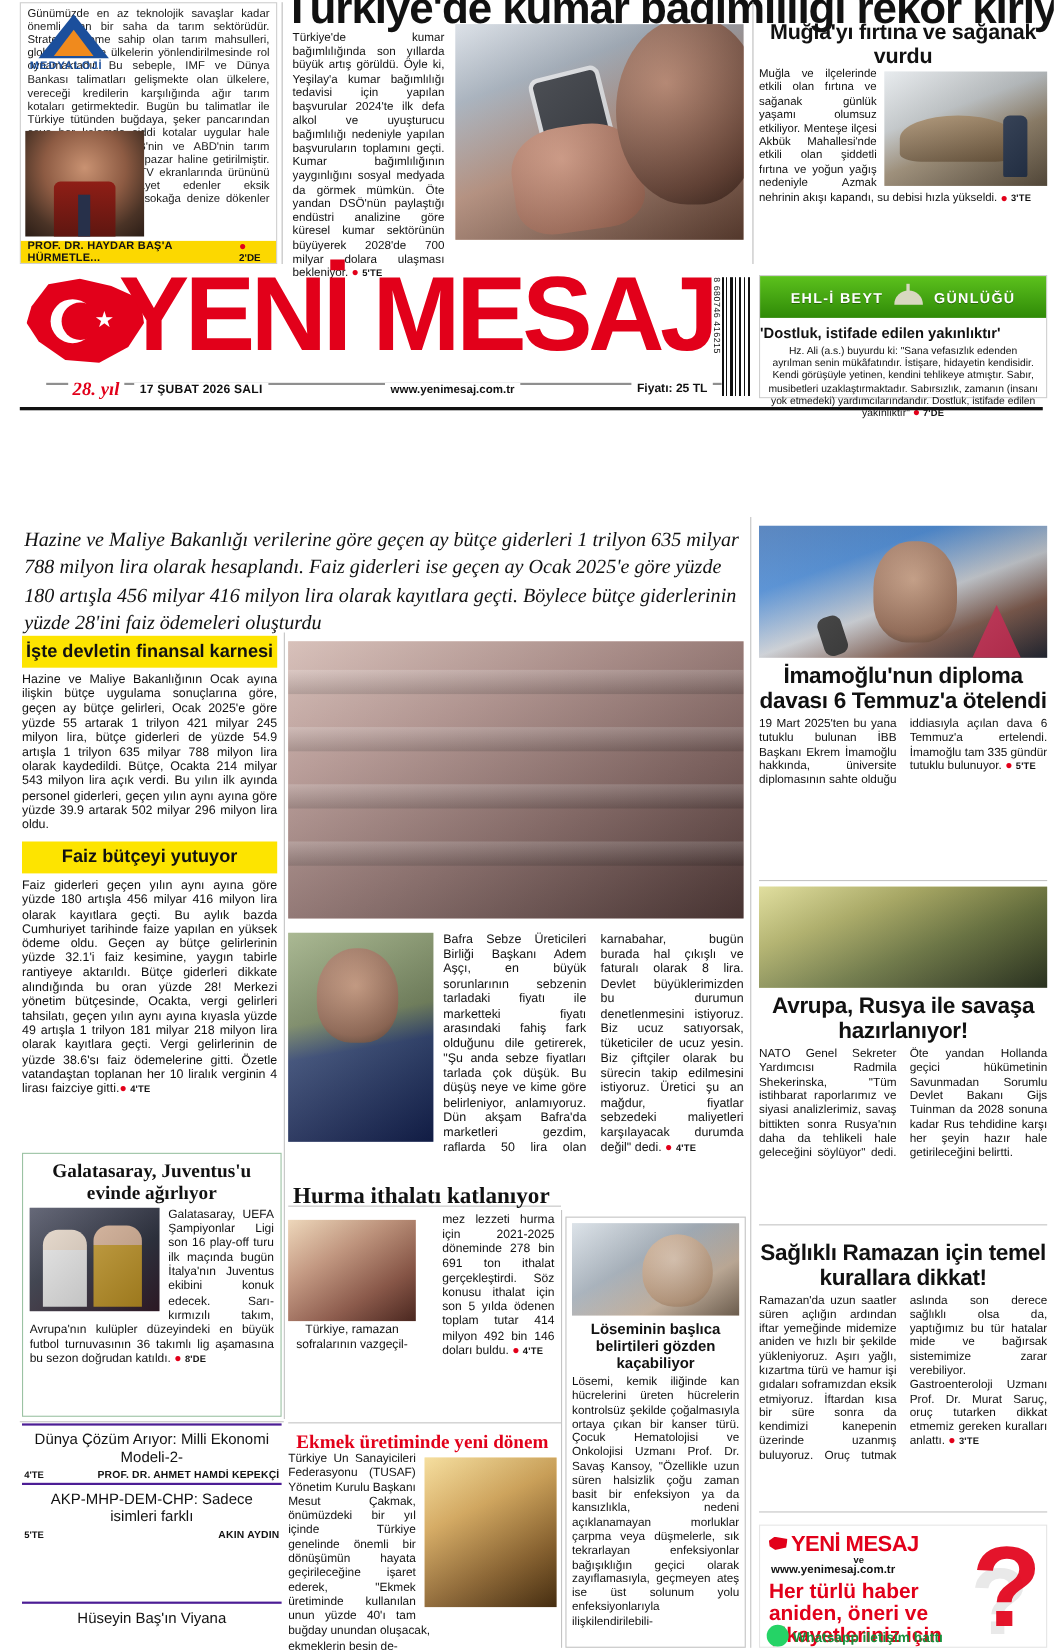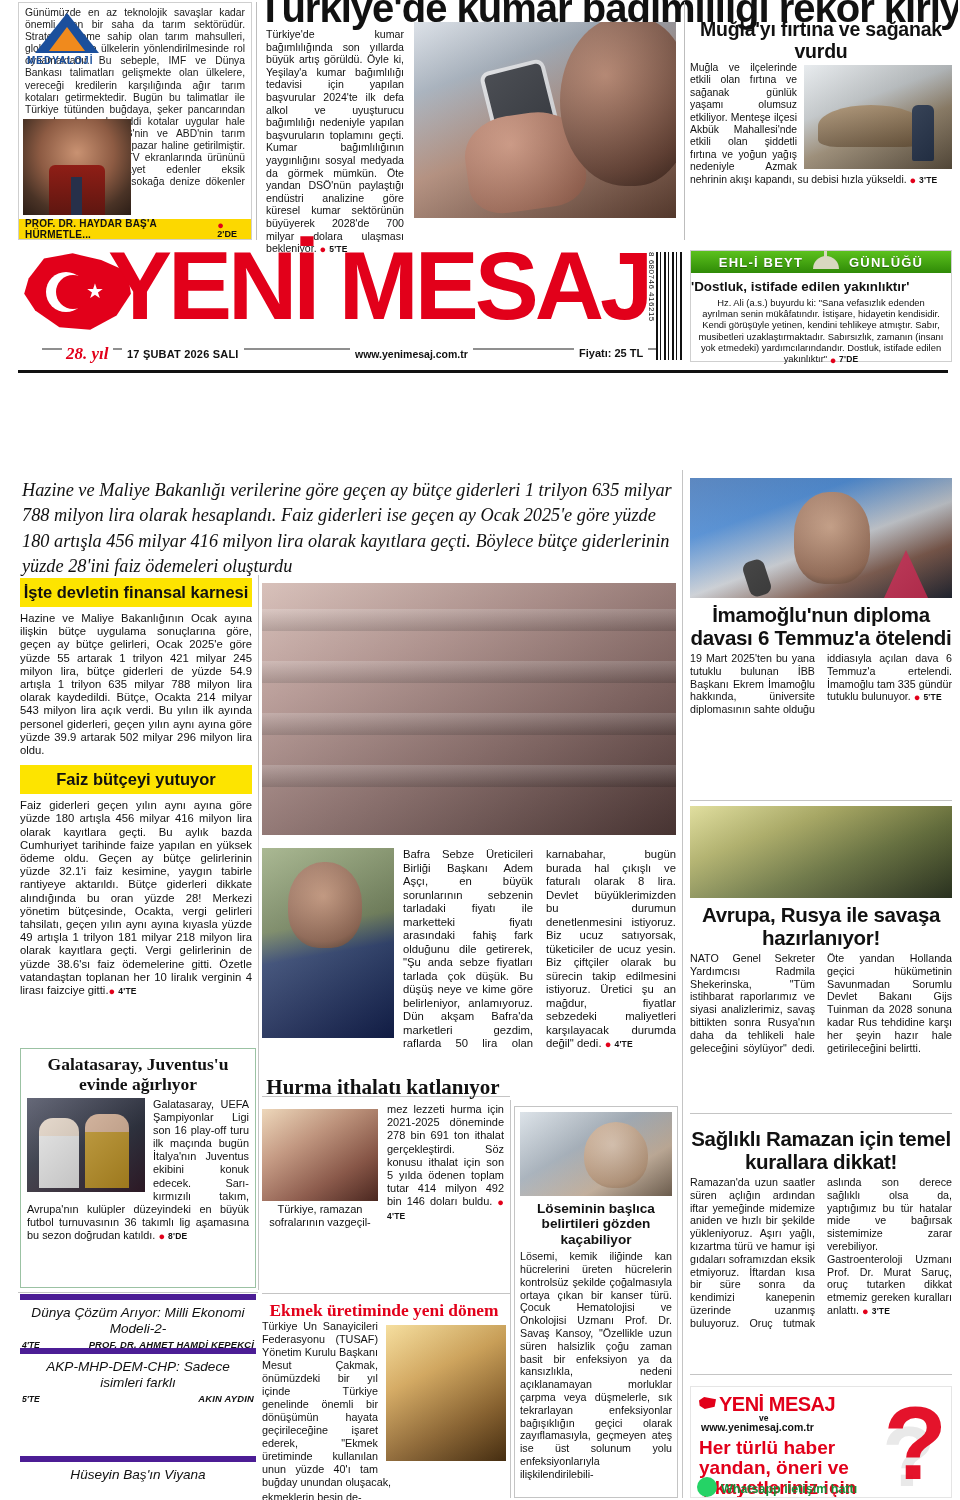--- a/index.html
+++ b/index.html
@@ -101,21 +101,21 @@
   .mh-price { position: absolute; left: 556px; top: 103px; font-size: 11px; font-weight: bold;
       background: #fff; padding: 0 5px; }
   .barcode { position: absolute; left: 656px; top: 252px; width: 26px; height: 108px;
       background: repeating-linear-gradient(90deg,#111 0 2px,#fff 2px 4px,#111 4px 5px,#fff 5px 8px); }
   .barcode-num { position: absolute; left: 644px; top: 252px; height: 108px; width: 12px;
       font-size: 8px; writing-mode: vertical-rl; text-orientation: mixed; letter-spacing: .5px; }
 
   
   .ehl { position: absolute; left: 690px; top: 250px; width: 262px; height: 112px;
       border: 1px solid #cfcfcf; }
-  .ehl-head { height: 22px; background: linear-gradient(180deg,#5cc11d,#2f8a07);
+  .ehl-head { height: 38px; background: linear-gradient(180deg,#5cc11d,#2f8a07);
       display: flex; align-items: center; justify-content: center; gap: 10px; }
   .ehl-head span { color: #fff; font-weight: bold; font-size: 13px; letter-spacing: 1.2px;
       text-shadow: 0 1px 0 rgba(0,0,0,.35); }
   .ehl-dome { width: 26px; height: 13px; background: #d8d8c0;
       border-radius: 13px 13px 0 0; position: relative; }
   .ehl-dome::after { content:""; position:absolute; left:11px; top:-6px; width:3px; height:7px; background:#d8d8c0; }
   .ehl h3 { font-size: 13.4px; font-weight: bold; margin: 6px 0 3px; }
   .ehl p { font-size: 9.4px; line-height: 11.2px; text-align: center; padding: 0 7px; }
 
   
@@ -143,21 +143,21 @@
   .gs-box h3 { font-family: "Liberation Serif", serif; font-size: 17.5px; line-height: 19.5px;
       text-align: center; font-weight: bold; padding: 6px 4px 4px; }
   .gs-photo { float: left; width: 118px; height: 94px; margin: 0 8px 2px 6px;
       background: linear-gradient(160deg,#2b2f45 0%,#1b2030 50%,#3a2030 100%); position: relative; }
   .gs-photo .p1 { position: absolute; left: 12px; top: 20px; width: 40px; height: 70px;
       background: linear-gradient(180deg,#e8d7c6 0 26%, #e8e8e8 26% 100%); border-radius: 14px 14px 0 0; }
   .gs-photo .p2 { position: absolute; left: 58px; top: 16px; width: 44px; height: 74px;
       background: linear-gradient(180deg,#e0b698 0 24%, #c8981e 24% 100%); border-radius: 14px 14px 0 0; }
   .gs-box .t { font-size: 10.9px; line-height: 13.1px; text-align: justify; padding: 0 6px; }
 
-  .opn { position: absolute; left: 20px; width: 236px; border-top: 6px solid #4c1d95; font-style: italic; }
+  .opn { position: absolute; left: 20px; width: 236px; border-top: 2px solid #4c1d95; }
   .opn .h { font-size: 13.6px; line-height: 16px; text-align: center; padding: 5px 4px 2px; }
   .opn .meta { display: flex; justify-content: space-between; align-items: center; padding: 0 2px 4px; }
   .opn .pg { font-size: 8.6px; font-weight: bold; }
   .opn .au { font-size: 9.4px; font-weight: bold; letter-spacing: .2px; }
 
   
   .money-photo { position: absolute; left: 262px; top: 583px; width: 414px; height: 252px;
       background: linear-gradient(160deg,#c9a9a0 0%, #b08a84 30%, #8d6a66 62%, #5e4442 100%); }
   .money-photo .band { position: absolute; left: 0; width: 100%; height: 22px;
       background: linear-gradient(180deg, rgba(255,255,255,.22), rgba(0,0,0,.18)); }
@@ -219,21 +219,21 @@
   .ad { position: absolute; left: 690px; top: 1386px; width: 262px; height: 112px;
       border: 1px solid #e5e5e5; overflow: hidden; background: #fff; }
   .ad .qmark { position: absolute; right: 4px; top: 4px; font-size: 104px; line-height: 104px;
       font-weight: bold; color: #e2001a; opacity: .92; }
   .ad .qmark-w { position: absolute; right: 16px; top: 26px; font-size: 86px; line-height: 86px;
       font-weight: bold; color: #e9e9e9; }
   .ad .brand { position: absolute; left: 10px; top: 6px; font-size: 20px; font-weight: bold;
       color: #e2001a; letter-spacing: -.5px; }
   .ad .brandflag { position: absolute; left: 8px; top: 10px; width: 17px; height: 12px;
       background: #e2001a; clip-path: polygon(0 30%, 30% 0, 100% 18%, 92% 82%, 34% 100%, 4% 72%); }
-  .ad .ve { position: absolute; left: 68px; top: 26px; font-size: 8.5px; font-weight: bold; }
+  .ad .ve { position: absolute; left: 85px; top: 26px; font-size: 8.5px; font-weight: bold; }
   .ad .url { position: absolute; left: 10px; top: 34px; font-size: 10.5px; font-weight: bold; }
   .ad .l1 { position: absolute; left: 8px; top: 50px; font-size: 19px; line-height: 21px;
       font-weight: bold; color: #e2001a; }
   .ad .wa { position: absolute; left: 30px; bottom: 1px; font-size: 12.5px; font-weight: bold; color: #168e3a; }
   .ad .wacircle { position: absolute; left: 6px; bottom: 0px; width: 20px; height: 20px;
       border-radius: 50%; background: #25d366; }
 </style>
 </head>
 <body>
 
@@ -377,21 +377,21 @@
     </div>
   </div>
 
   <div class="hurma">
     <h3>Hurma ithalatı katlanıyor</h3>
     <div style="display:flex; gap:9px; margin-top:4px;">
       <div style="width:116px;">
         <div class="hurma-photo photo"></div>
         <div style="font-size:11px; line-height:13.2px; text-align:center;">Türkiye, ramazan sofralarının vazgeçil-</div>
       </div>
-      <div class="t" style="flex:1;">
+      <div class="t" style="flex:1;margin-left:15px;">
         <span>mez lezzeti hurma için 2021-2025 döneminde 278 bin 691 ton ithalat gerçekleştirdi. Söz konusu ithalat için son 5 yılda ödenen toplam tutar 414 milyon 492 bin 146 doları buldu.</span> <span class="bullet">●</span> <span class="ref">4'TE</span>
       </div>
     </div>
   </div>
 
   <div class="ekmek">
     <h3>Ekmek üretiminde yeni dönem</h3>
     <div class="ekmek-photo photo"></div>
     <div class="t">Türkiye Un Sanayicileri Federasyonu (TUSAF) Yönetim Kurulu Başkanı Mesut Çakmak, önümüzdeki bir yıl içinde Türkiye genelinde önemli bir dönüşümün hayata geçirileceğine işaret ederek, "Ekmek üretiminde kullanılan unun yüzde 40'ı tam buğday unundan oluşacak,</div>
     <div class="t" style="clear:both; padding-top:2px;">ekmeklerin besin de-</div>
@@ -431,19 +431,19 @@
   </div>
 
   <div class="ad">
     <div class="qmark-w">?</div>
     <div class="qmark">?</div>
     <div class="brandflag"></div>
     <div class="brand" style="left:28px;">YENİ MESAJ</div>
     <div class="ve">ve</div>
     <div class="url">www.yenimesaj.com.tr</div>
     <div class="l1">Her türlü haber</div>
-    <div class="l1" style="top:70px;">yandan, öneri ve</div>
+    <div class="l1" style="top:70px;">aniden, öneri ve</div>
     <div class="l1" style="top:90px;">şikayetleriniz için</div>
     <div class="wacircle"></div>
     <div class="wa">Whatsapp iletişim hattı</div>
   </div>
 
 </div>
 
 </body></html>

